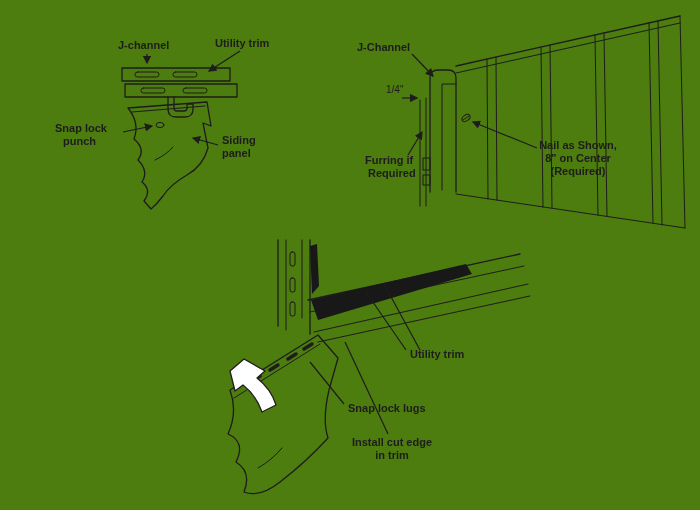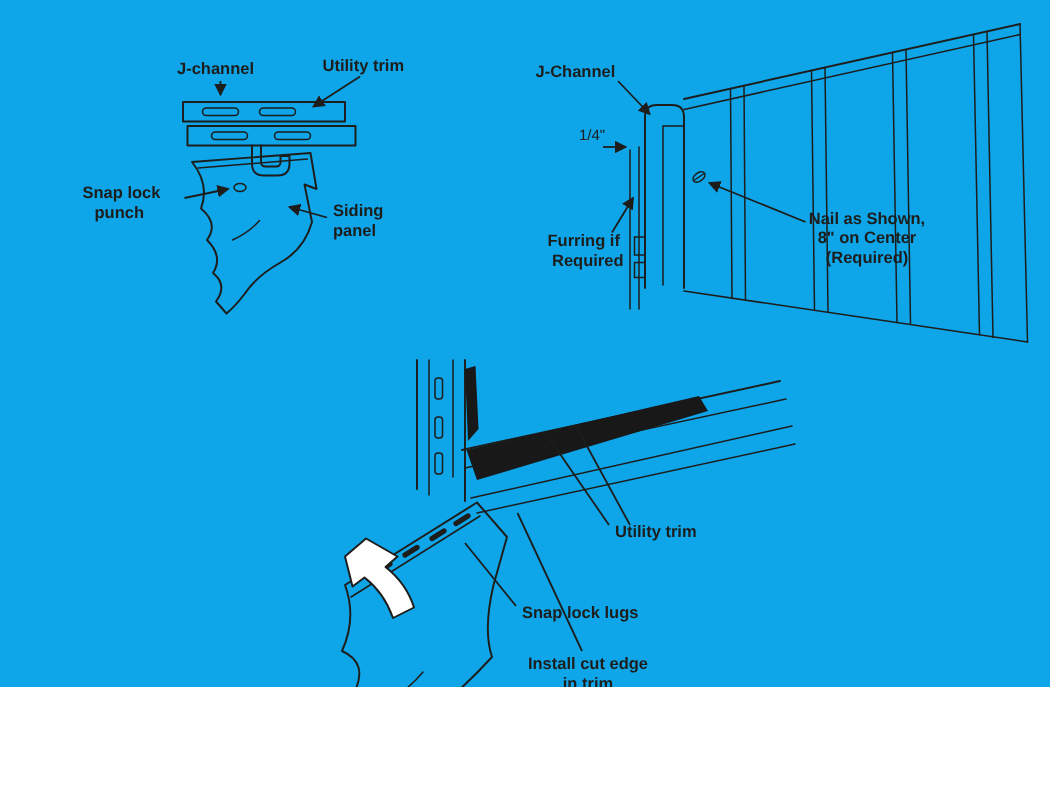--- a/index.html
+++ b/index.html
@@ -4,22 +4,22 @@
 <style>
   html, body {
     margin: 0;
     padding: 0;
     background: #ffffff;
     font-family: "Liberation Sans", sans-serif;
   }
   .canvas {
     position: relative;
     width: 700px;
-    height: 458px;
-    background: #0ea5e9;
+    height: 510px;
+    background: #4d7c0f;
     overflow: hidden;
   }
   .fig {
     position: absolute;
     overflow: visible;
   }
   svg text {
     font-family: "Liberation Sans", sans-serif;
     font-size: 11px;
     font-weight: 700;

